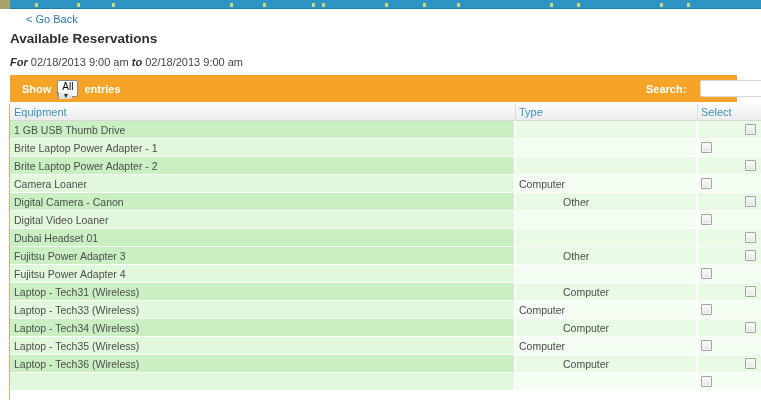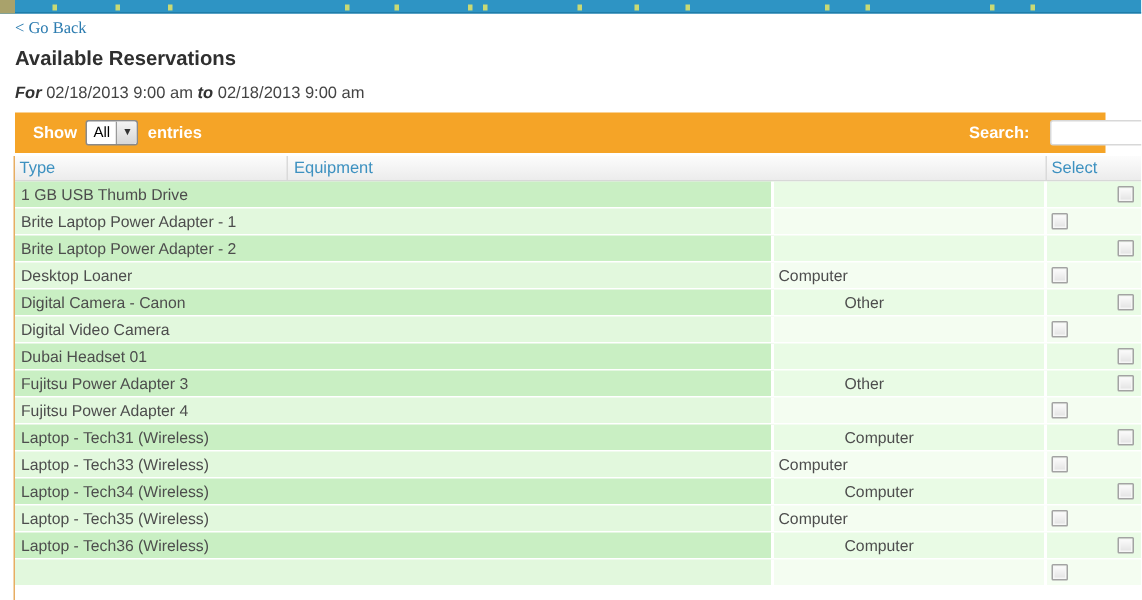--- a/index.html
+++ b/index.html
@@ -12,33 +12,33 @@
   html,body{width:761px;height:400px;overflow:hidden;background:#fff;
     font-family:"Liberation Sans","DejaVu Sans",sans-serif;}
   #screen{position:relative;width:761px;height:400px;overflow:hidden;background:#fff;}
 
   
   .top-bar{position:absolute;top:0;left:0;width:761px;height:9px;
     background:var(--top-bar-blue);border-bottom:1px solid var(--top-bar-edge);}
   .corner-accent{position:absolute;top:0;left:0;width:10px;height:9px;background:var(--corner-olive);}
   .tick{position:absolute;bottom:1px;width:3px;height:4px;background:var(--tick-green);}
 
-  .go-back{position:absolute;top:13px;left:10px;font-size:11px;color:var(--link-blue);
-    text-decoration:none;cursor:pointer;font-family:Liberation Serif, serif;}
+  .go-back{position:absolute;top:13px;left:26px;font-size:11px;color:var(--link-blue);
+    text-decoration:none;cursor:pointer;}
   .page-title{position:absolute;top:31px;left:10px;font-size:13.5px;font-weight:700;color:#2f2f2f;}
   .date-line{position:absolute;top:56px;left:10px;font-size:11px;color:#444;}
   .date-line .kw{font-weight:700;font-style:italic;color:#333;}
 
   
   .toolbar{position:absolute;top:75px;left:10px;width:727px;height:27px;
     background:var(--toolbar-orange);}
   .show-group{position:absolute;left:12px;top:0;height:27px;display:flex;align-items:center;gap:6px;
     color:#fff;font-size:11px;font-weight:700;}
   .select-box{display:inline-flex;align-items:stretch;height:17px;background:#fff;
-    border:1px solid #8a8a8a;border-radius:2px;cursor:pointer;}
+    border:1px solid #8a8a8a;border-radius:2px;cursor:pointer;flex-direction:column;}
   .select-value{display:flex;align-items:center;padding:0 4px;font-size:10px;font-weight:400;color:#000;}
   .select-arrow{width:14px;display:flex;align-items:center;justify-content:center;
     background:linear-gradient(#f4f4f4,#d7d7d7);border-left:1px solid #9a9a9a;
     font-size:7px;color:#333;border-radius:0 2px 2px 0;}
   .search-label{position:absolute;left:636px;top:0;height:27px;display:flex;align-items:center;
     color:#fff;font-size:11px;font-weight:700;}
   .search-input{position:absolute;left:690px;top:5px;width:95px;height:17px;border:1px solid #d8d8d8;
     border-radius:2px;background:#fff;font-size:11px;padding:0 3px;outline:none;}
 
   
@@ -106,22 +106,22 @@
         <span class="select-arrow">▼</span>
       </span>
       <span>entries</span>
     </div>
     <span class="search-label">Search:</span>
     <input class="search-input" type="text" value="" style="">
   </div>
 
   <div class="table-wrap">
     <div class="thead">
+      <div class="th th-equip">Equipment</div>
       <div class="th th-type">Type</div>
-      <div class="th th-equip">Equipment</div>
       <div class="th th-select">Select</div>
     </div>
     <div>
         <div class="tr odd">
     <div class="td td-equip">1 GB USB Thumb Drive</div>
     <div class="td td-type"></div>
     <div class="td td-select">
       <span class="checkbox"></span>
     </div>
   </div>
@@ -133,35 +133,35 @@
     </div>
   </div>
         <div class="tr odd">
     <div class="td td-equip">Brite Laptop Power Adapter - 2</div>
     <div class="td td-type"></div>
     <div class="td td-select">
       <span class="checkbox"></span>
     </div>
   </div>
         <div class="tr even">
-    <div class="td td-equip">Desktop Loaner</div>
+    <div class="td td-equip">Camera Loaner</div>
     <div class="td td-type">Computer</div>
     <div class="td td-select">
       <span class="checkbox"></span>
     </div>
   </div>
         <div class="tr odd">
     <div class="td td-equip">Digital Camera - Canon</div>
     <div class="td td-type">Other</div>
     <div class="td td-select">
       <span class="checkbox"></span>
     </div>
   </div>
         <div class="tr even">
-    <div class="td td-equip">Digital Video Camera</div>
+    <div class="td td-equip">Digital Video Loaner</div>
     <div class="td td-type"></div>
     <div class="td td-select">
       <span class="checkbox"></span>
     </div>
   </div>
         <div class="tr odd">
     <div class="td td-equip">Dubai Headset 01</div>
     <div class="td td-type"></div>
     <div class="td td-select">
       <span class="checkbox"></span>

